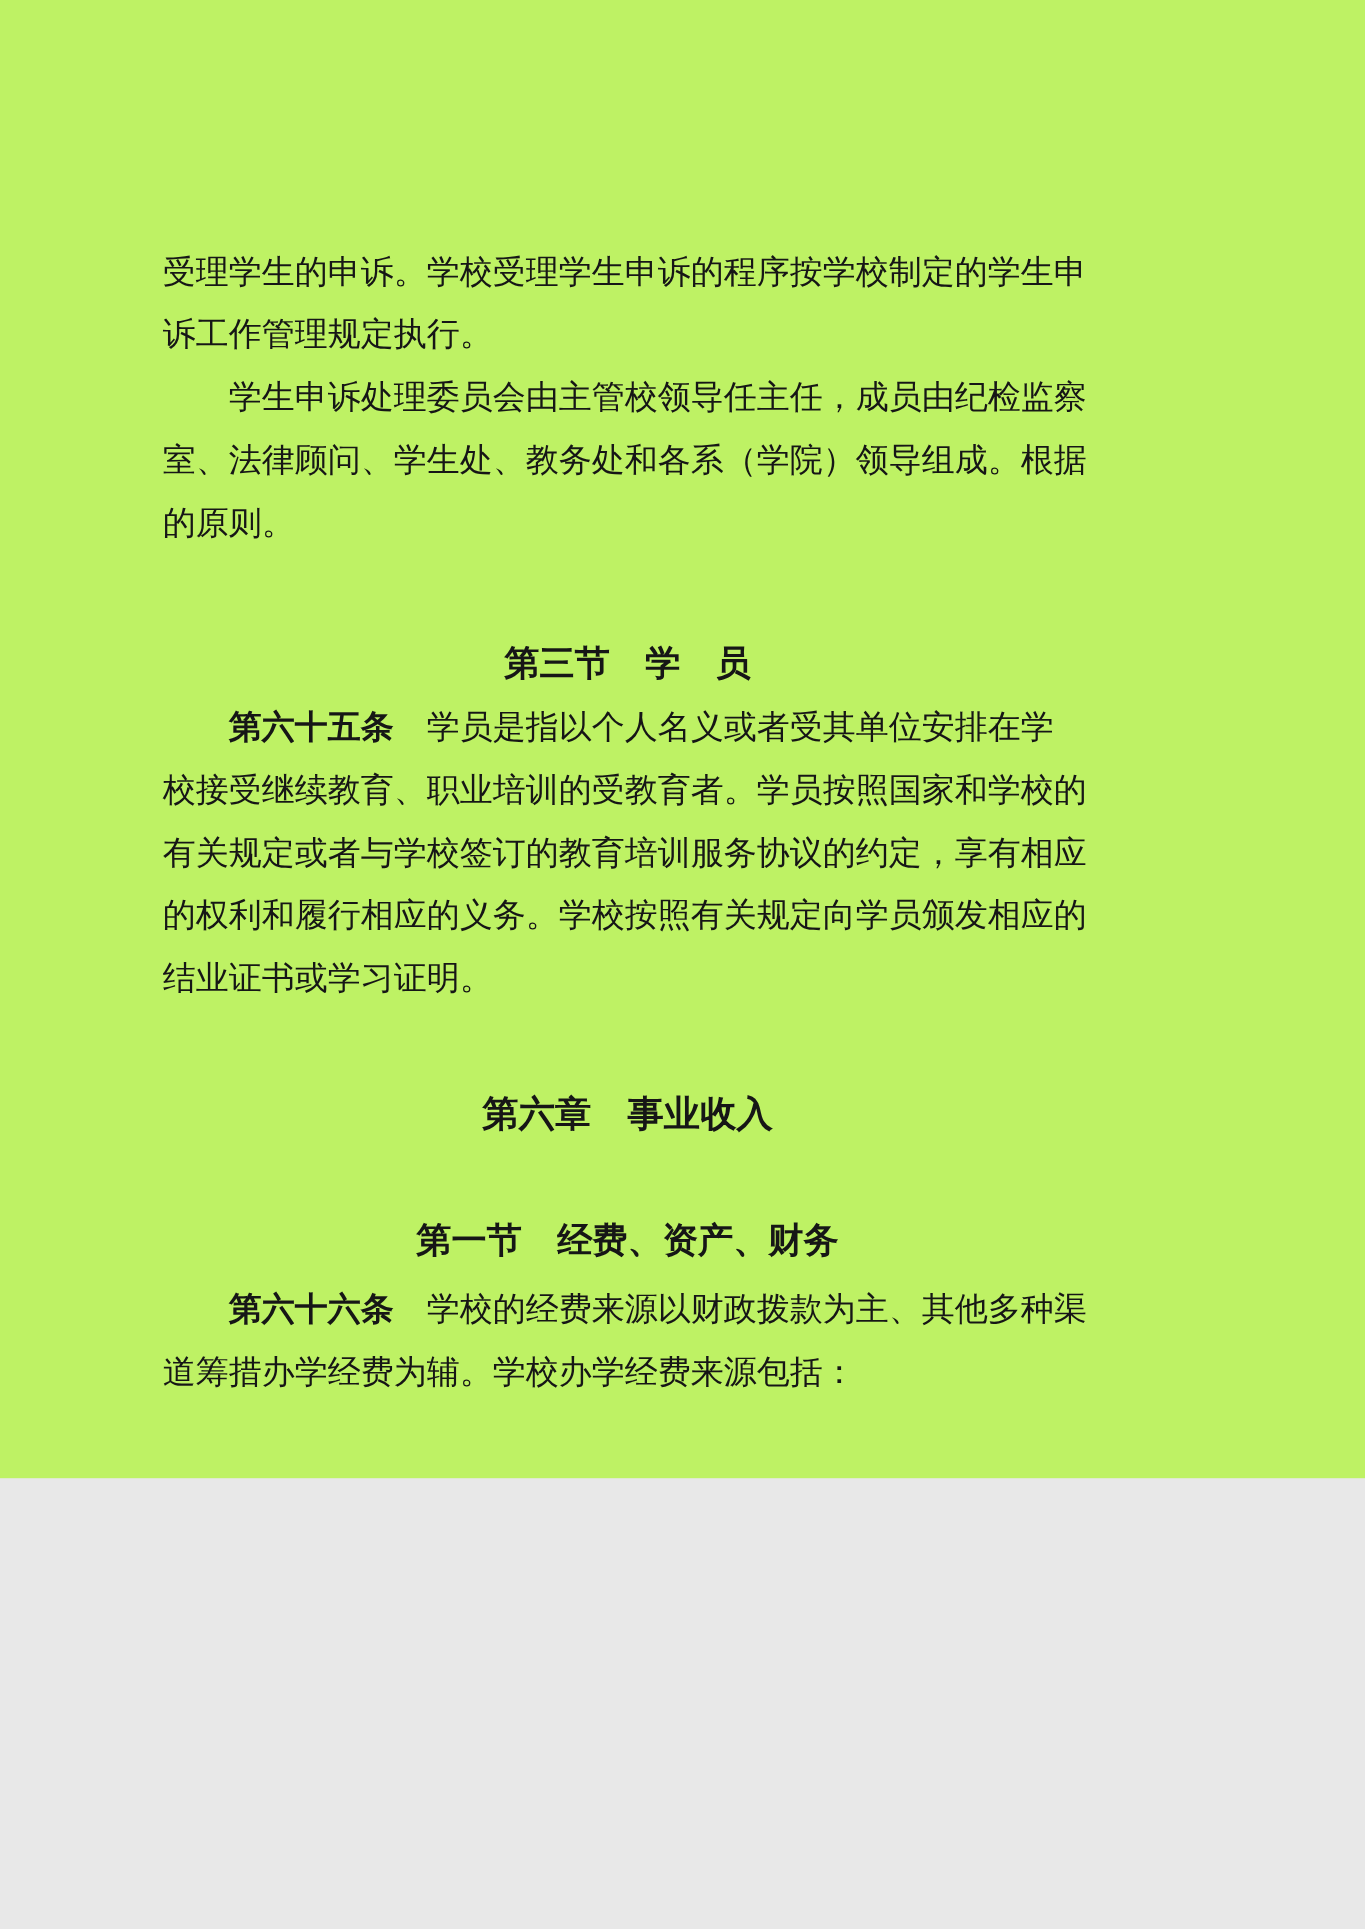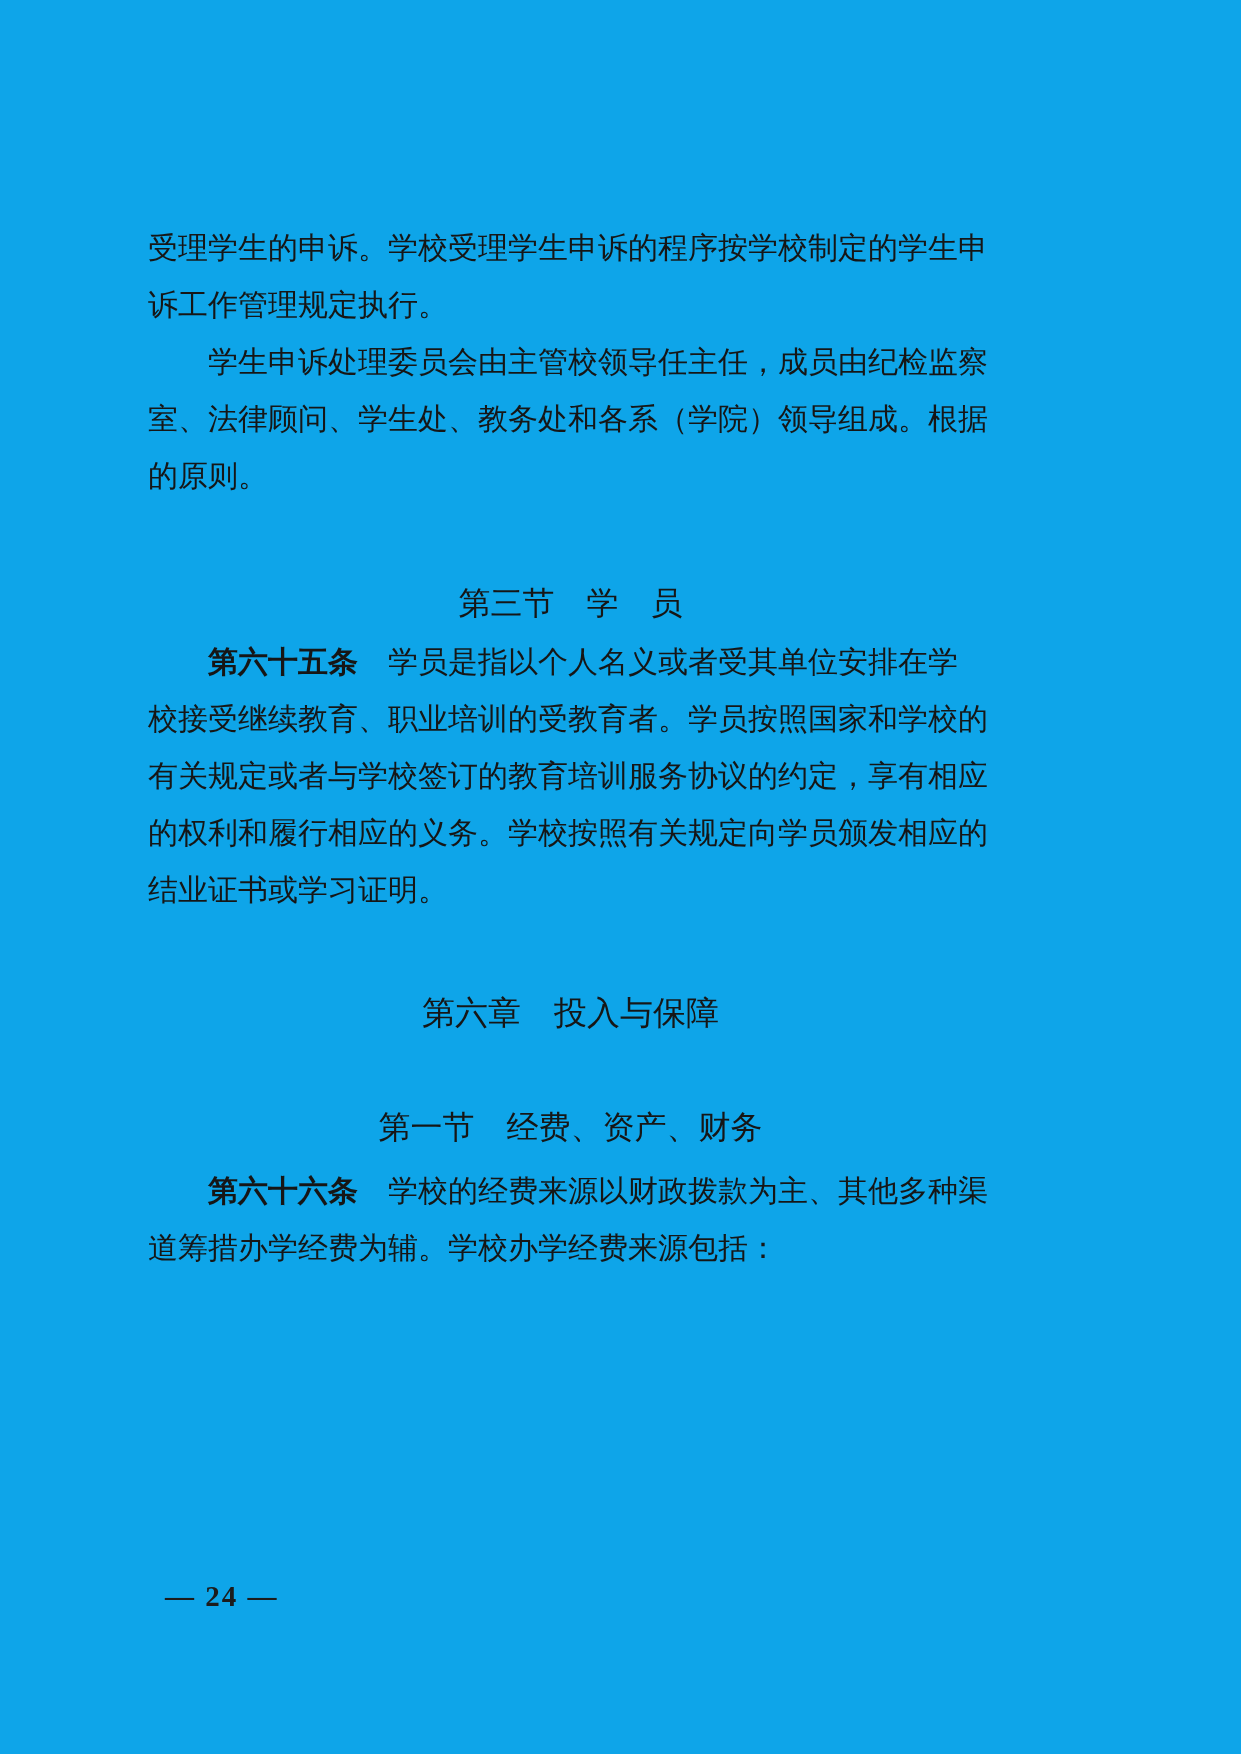--- a/index.html
+++ b/index.html
@@ -1,22 +1,22 @@
 <!DOCTYPE html>
 <html><head>
 <meta charset="utf-8">
 <style>
   * { box-sizing: border-box; }
   html, body { margin: 0; padding: 0; background: #e8e8e8; }
   .page {
     position: relative;
     width: 1241px;
-    height: 1754px;
+    height: 1344px;
     margin: 0 auto;
-    background: #0ea5e9;
+    background: #bef264;
     color: #161616;
     font-family: "Liberation Serif", "DejaVu Serif", serif;
     font-size: 30px;
     overflow: hidden;
   }
   .content {
     position: absolute;
     left: 148px;
     top: 219px;
     width: 845px;
@@ -24,21 +24,21 @@
   .bline {
     line-height: 57px;
     height: 57px;
     white-space: nowrap;
     letter-spacing: 0px;
   }
   .indent { text-indent: 60px; }
   .term { font-weight: bold; }
   .h-section, .h-chapter {
     font-family: "Liberation Sans", "DejaVu Sans", sans-serif;
-    font-weight: normal;
+    font-weight: bold;
     text-align: center;
     line-height: 57px;
     height: 57px;
     white-space: nowrap;
   }
   .h-section { font-size: 32px; }
   .h-chapter { font-size: 33px; }
   .mt-sec3 { margin-top: 71px; }
   .mt-art65 { margin-top: 1px; }
   .mt-ch6 { margin-top: 66px; }
@@ -73,21 +73,21 @@
     <div class="h-section mt-sec3">第三节　学　员</div>
 
     <div class="bline indent mt-art65">
       <b class="term">第六十五条</b><span>　学员是指以个人名义或者受其单位安排在学</span>
     </div>
     <div class="bline">校接受继续教育、职业培训的受教育者。学员按照国家和学校的</div>
     <div class="bline">有关规定或者与学校签订的教育培训服务协议的约定，享有相应</div>
     <div class="bline">的权利和履行相应的义务。学校按照有关规定向学员颁发相应的</div>
     <div class="bline">结业证书或学习证明。</div>
 
-    <div class="h-chapter mt-ch6">第六章　投入与保障</div>
+    <div class="h-chapter mt-ch6">第六章　事业收入</div>
 
     <div class="h-section mt-sec1">第一节　经费、资产、财务</div>
 
     <div class="bline indent mt-art66">
       <b class="term">第六十六条</b><span>　学校的经费来源以财政拨款为主、其他多种渠</span>
     </div>
     <div class="bline">道筹措办学经费为辅。学校办学经费来源包括：</div>
 
 
   </div>

